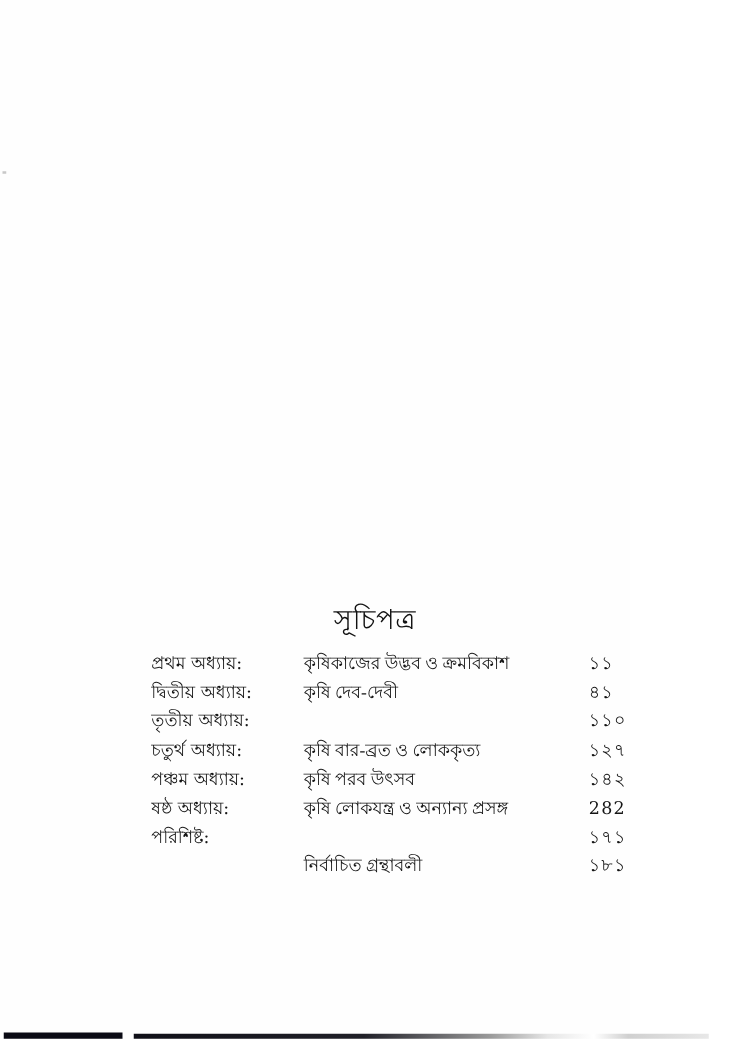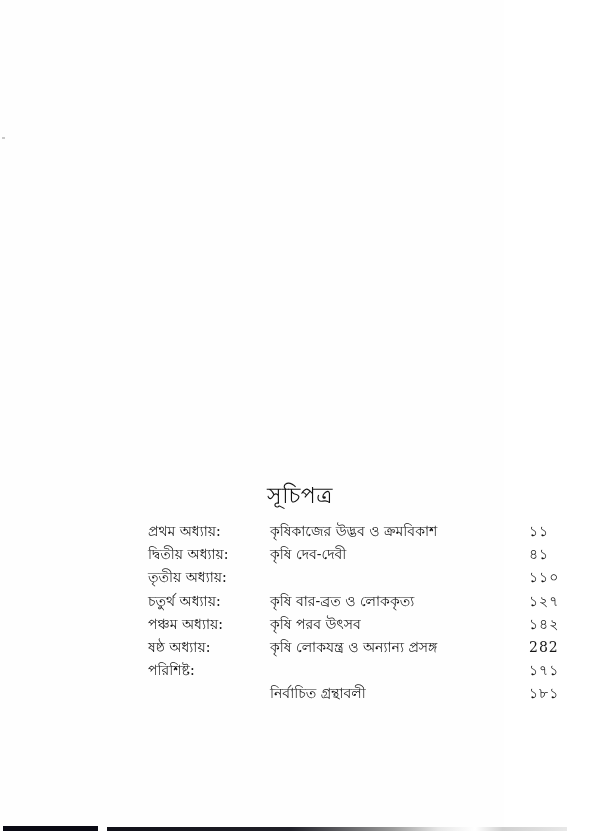--- a/index.html
+++ b/index.html
@@ -44,35 +44,35 @@
       top: 520px;
       width: 600px;
     }
     .toc-row {
       position: relative;
       height: 23.2px;
       font-size: 14px;
       line-height: 23px;
       color: #151515;
       font-family: "DejaVu Serif", "Liberation Serif", serif;
-      margin-left: 27px;
     }
     .toc-label {
       position: absolute;
       left: 121px;
       white-space: nowrap;
     }
     .toc-chapter {
       position: absolute;
       left: 243px;
       white-space: nowrap;
+      font-family: Liberation Serif, serif;
     }
     .toc-page {
       position: absolute;
-      left: 502px;
+      left: 471px;
       white-space: nowrap;
       letter-spacing: 1px;
     }
     .bottom-edge-left {
       position: absolute;
       left: 3px;
       top: 826px;
       width: 95px;
       height: 5px;
       background: #0a0a14;

